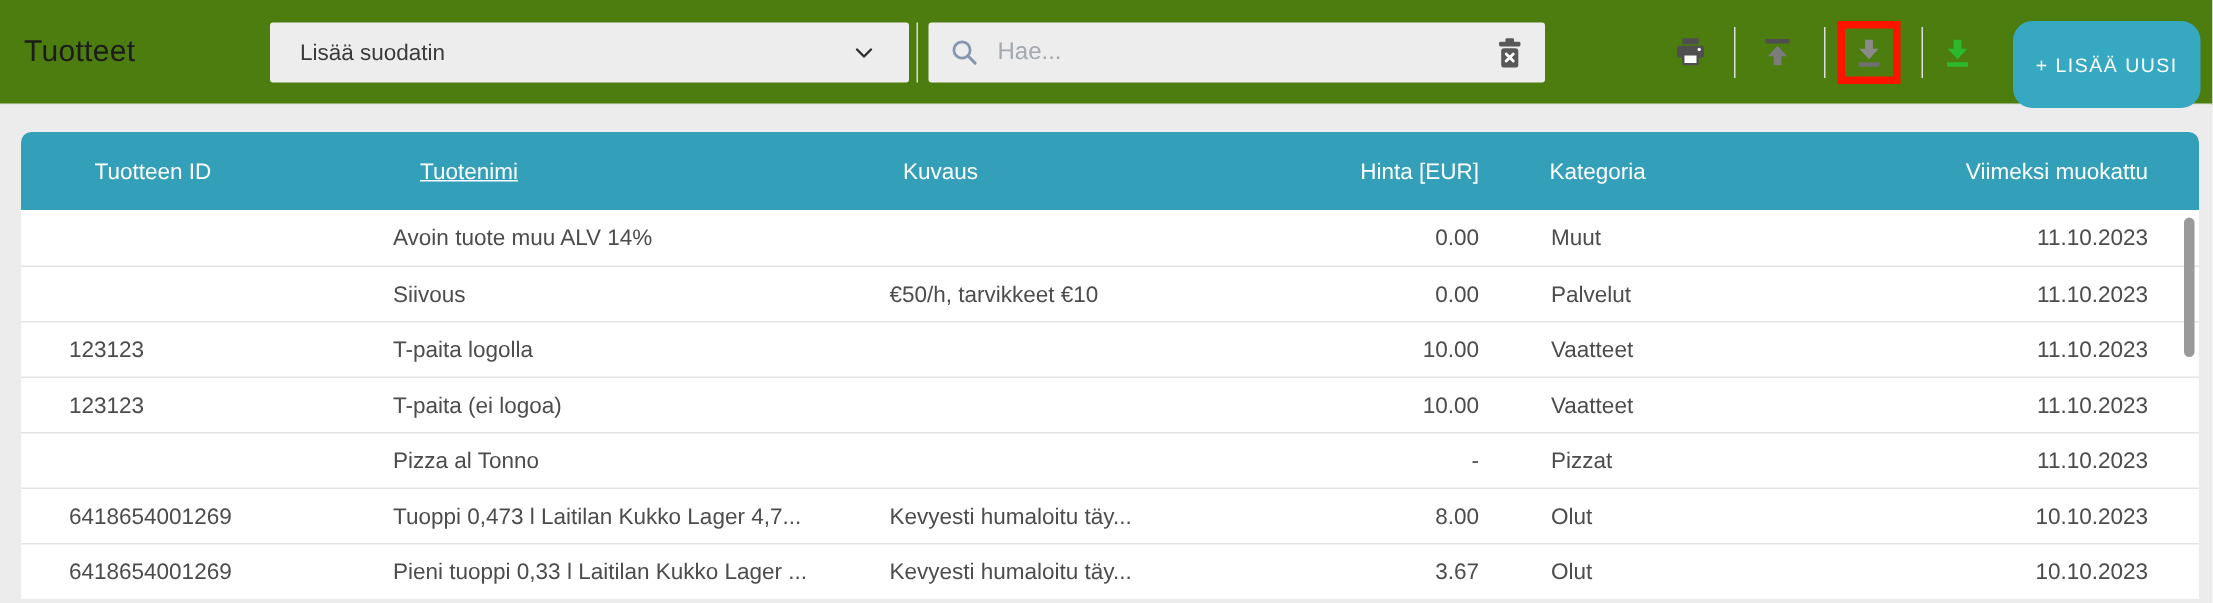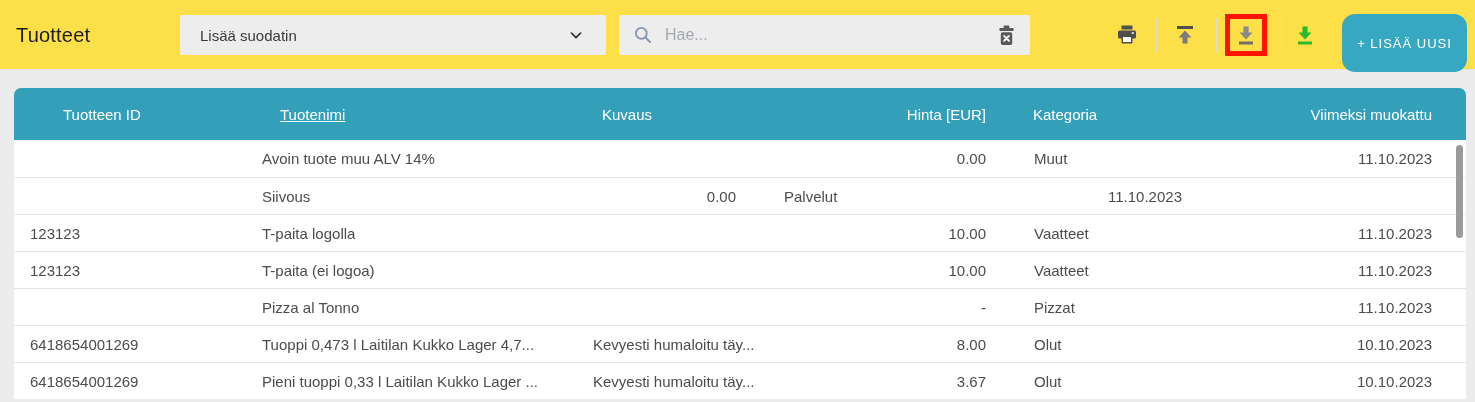--- a/index.html
+++ b/index.html
@@ -1,21 +1,21 @@
 <!DOCTYPE html>
 <html><head>
 <meta charset="utf-8">
 <style>
   * { margin:0; padding:0; box-sizing:border-box; }
   html,body { width:1475px; height:402px; overflow:hidden; }
   body { font-family:"Liberation Sans", sans-serif; background:#ececec; position:relative; }
 
   
   .topbar { position:absolute; left:0; top:0; width:1475px; height:70px;
-            background:#fde047; border-bottom:1px solid #e2e2e2; }
+            background:#4d7c0f; border-bottom:1px solid #e2e2e2; }
   .page-title { position:absolute; left:16px; top:50%; transform:translateY(-50%);
                 font-size:20px; font-weight:500; color:#1c1c1c; letter-spacing:.2px; }
 
   .filter-dropdown { position:absolute; left:180px; top:15px; width:426px; height:40px;
                      background:#ededee; border-radius:2px; cursor:pointer;
                      display:flex; align-items:center; }
   .filter-dropdown .lbl { margin-left:20px; font-size:15px; color:#3a3a3a; }
   .filter-dropdown .chev { position:absolute; right:22px; top:50%; transform:translateY(-50%); display:flex; }
 
   .v-divider-top { position:absolute; left:611px; top:15px; width:1px; height:40px; background:#dadada; }
@@ -47,21 +47,21 @@
   
   .table-wrap { position:absolute; left:14px; top:88px; width:1452px; }
   .thead { display:flex; height:52px; background:#339fb8; border-radius:7px 7px 0 0;
            color:#ffffff; font-size:15px; align-items:center; }
   .trow  { display:flex; height:37px; background:#ffffff; align-items:center;
            font-size:15px; color:#4c4c4c; cursor:pointer; }
   .trow + .trow { border-top:1px solid #e4e4e4; }
   .rows { position:relative; background:#ffffff; }
 
   .c { overflow:hidden; white-space:nowrap; }
-  .c1 { width:236px; padding-left:16px; }
+  .c1 { width:236px; padding-left:32px; }
   .c2 { width:330px; padding-left:12px; }
   .c3 { width:250px; padding-left:13px; }
   .c4 { width:160px; padding-right:4px; text-align:right; }
   .c5 { width:200px; padding-left:44px; }
   .c6 { width:276px; padding-right:34px; text-align:right; }
   .thead .c1 { padding-left:49px; }
   .thead .c2 { padding-left:30px;text-decoration:underline; }
   .thead .c3 { padding-left:22px; }
   .thead .c5 { padding-left:43px; }
   .thead .c6 { }
@@ -172,20 +172,21 @@
       <div class="c c2">Avoin tuote muu ALV 14%</div>
       <div class="c c3"></div>
       <div class="c c4">0.00</div>
       <div class="c c5">Muut</div>
       <div class="c c6">11.10.2023</div>
     </div>
 
     <div class="trow">
       <div class="c c1"></div>
       <div class="c c2">Siivous</div>
+      <div class="c c3">€50/h, tarvikkeet €10</div>
       <div class="c c4">0.00</div>
       <div class="c c5">Palvelut</div>
       <div class="c c6">11.10.2023</div>
     </div>
 
     <div class="trow">
       <div class="c c1">123123</div>
       <div class="c c2">T-paita logolla</div>
       <div class="c c3"></div>
       <div class="c c4">10.00</div>

